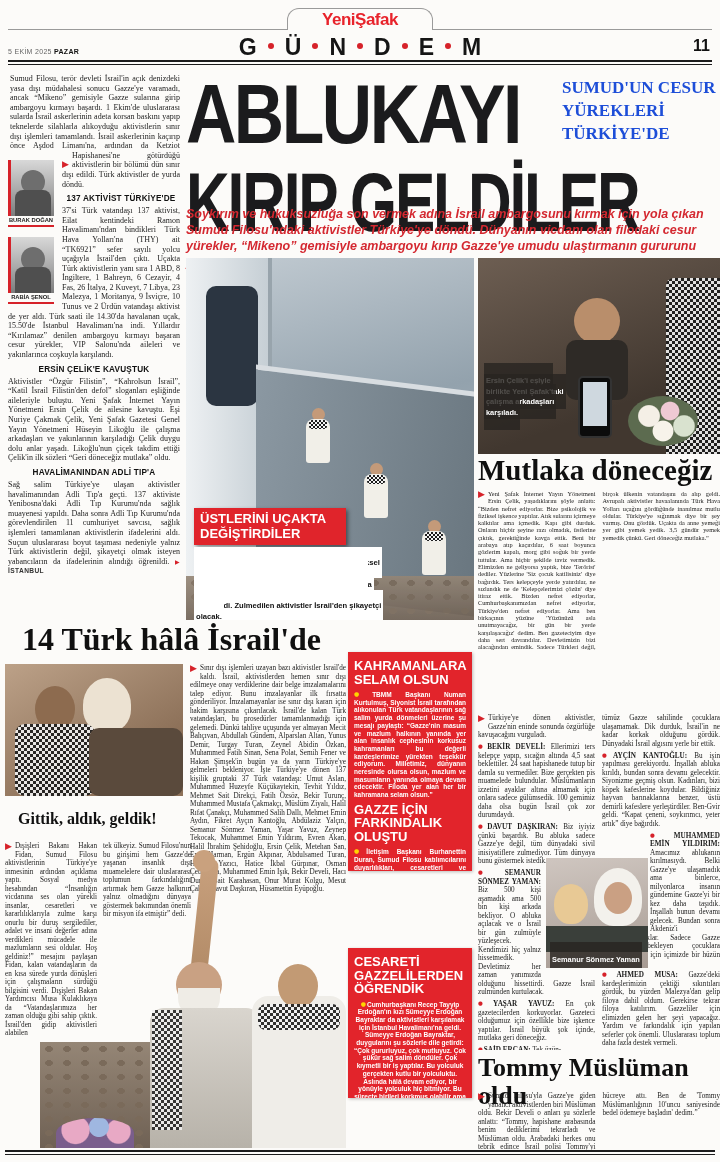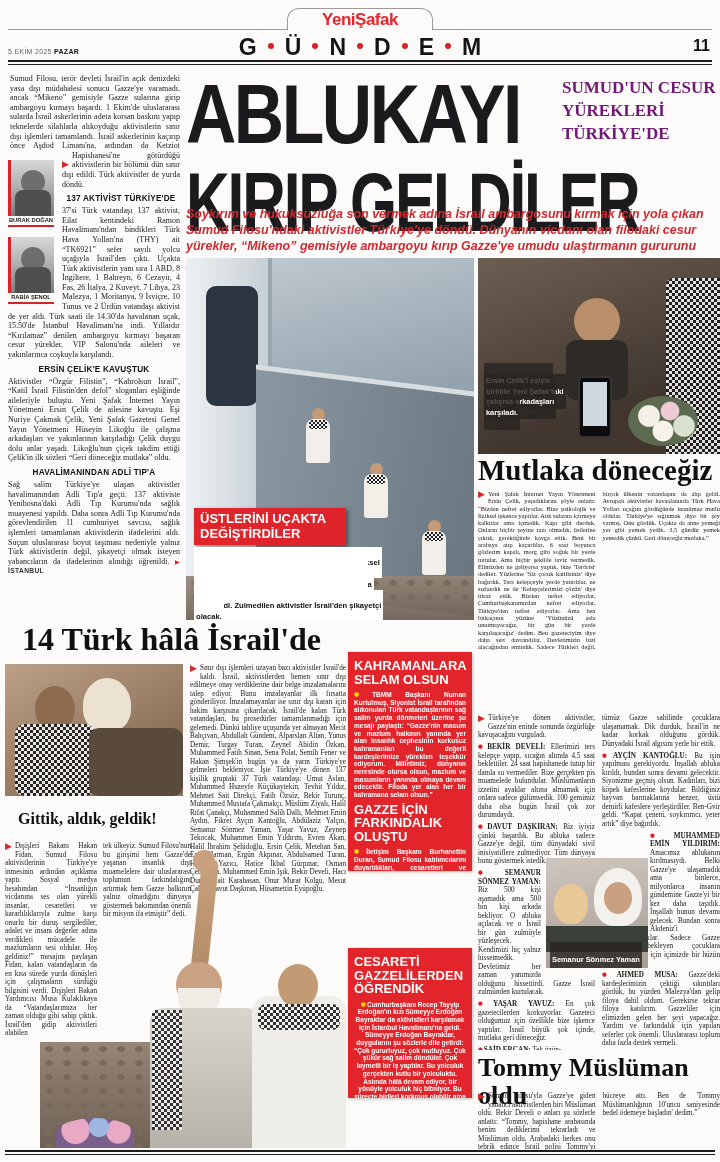--- a/index.html
+++ b/index.html
@@ -28,21 +28,21 @@
 .dl{font:bold 6.6px/9px "Liberation Sans",sans-serif;color:#333;letter-spacing:.4px}
 .dl .arr2{color:#d6222a;font-size:6px;font-family:"DejaVu Sans",sans-serif}
 .author{width:46px;text-align:center}
 .aphoto{width:46px;height:56px;border-left:3px solid #d6222a;
   background:linear-gradient(180deg,#d8d8d8,#a9a9a9 55%,#7c7c7c);position:relative;overflow:hidden}
 .aphoto i{position:absolute;left:10px;top:10px;width:24px;height:24px;border-radius:50%;background:#6e6e6e}
 .aphoto u{position:absolute;left:4px;top:30px;width:36px;height:30px;border-radius:8px 8px 0 0;background:#4f4f4f}
 .aname{font:bold 5.8px/7px "Liberation Sans",sans-serif;border-bottom:2px solid #d6222a;padding:1px 0}
 
 .bigh{font:800 84px/88px "Liberation Sans",sans-serif;letter-spacing:-3px;color:#1b1b1d;white-space:nowrap;transform-origin:0 50%}
-.kick{font:bold 17px/23px "Liberation Serif",serif;color:#701a75}
+.kick{font:bold 17px/23px "Liberation Serif",serif;color:#1d4ed8}
 .deck{font:italic 700 12.5px/16px "Liberation Sans",sans-serif;color:#d42830;text-align:left}
 
 .ph{position:absolute;overflow:hidden;background:#9aa5ad}
 .flag{position:absolute;background:#e0242b;color:#fff;font:800 13px/14.5px "Liberation Sans",sans-serif;
   padding:4px 6px;width:152px;box-shadow:2px 2px 4px rgba(0,0,0,.45)}
 .capt{position:absolute;font:bold 7.6px/10.8px "Liberation Sans",sans-serif;color:#111}
 .capt span{background:#fff;padding:11px 2px;box-decoration-break:clone;-webkit-box-decoration-break:clone}
 .wcapt{position:absolute;font:bold 7.4px/10.6px "Liberation Sans",sans-serif;color:#fff}
 .wcapt span{background:rgba(40,36,33,.82);padding:13px 2px;box-decoration-break:clone;-webkit-box-decoration-break:clone}
 .kef{background:repeating-conic-gradient(#1d1d1d 0 25%,#f2f2f2 0 50%) 0 0/6px 6px}

